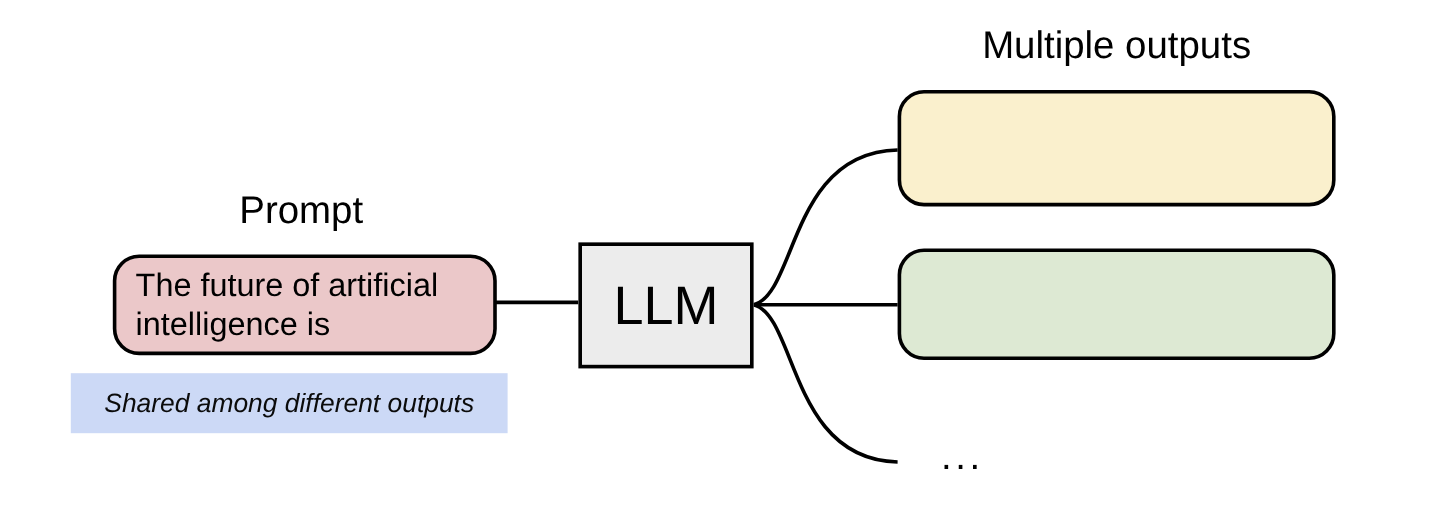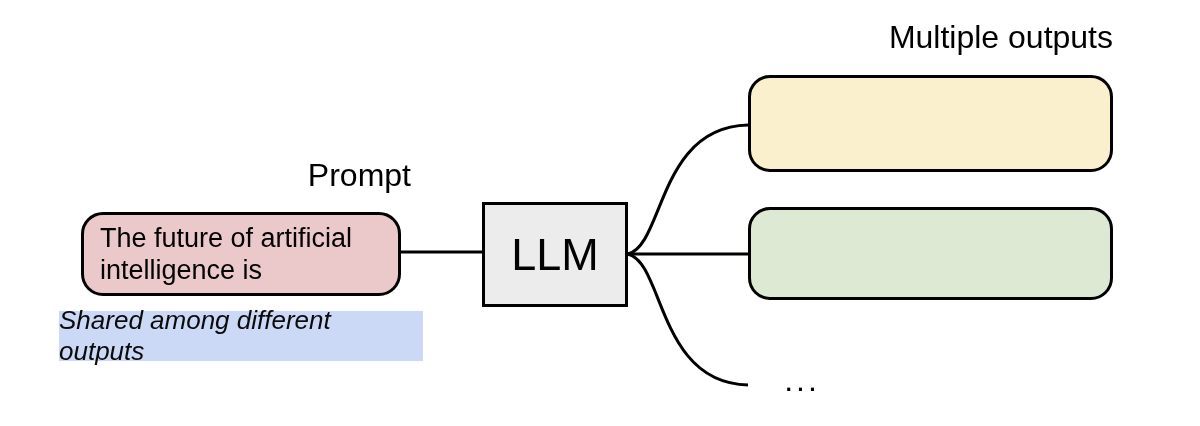--- a/index.html
+++ b/index.html
@@ -15,39 +15,39 @@
   .edge{fill:none;stroke:#000;stroke-width:3px;}
   .node{
     position:absolute;
     border:3px solid #000;
     box-sizing:border-box;
   }
   .rounded{border-radius:22px;}
   
   .caption{
     position:absolute;
-    text-align:right;
+    text-align:center;
     font-size:32px;
     color:#000;
     line-height:38px;
     white-space:nowrap;
   }
   
   #prompt-box{
-    left:81px;top:212px;width:320px;height:84px;
+    left:94px;top:212px;width:320px;height:84px;
     display:flex;flex-direction:column;justify-content:center;
     padding-left:16px;
     font-size:27px;line-height:32px;color:#000;
   }
   
   #prompt-note{
     left:59px;top:311px;width:364px;height:50px;
     display:flex;align-items:center;justify-content:center;
     font-style:italic;
-    font-size:26px;color:#0b0b0b;
+    font-size:22px;color:#0b0b0b;
   }
   
   #llm-box{
     left:482px;top:202px;width:146px;height:105px;
     display:flex;align-items:center;justify-content:center;
     font-size:45px;color:#000;
   }
   
   #output-box-1{left:748px;top:75px;width:365px;height:97px;}
   #output-box-2{left:748px;top:207px;width:365px;height:93px;}

